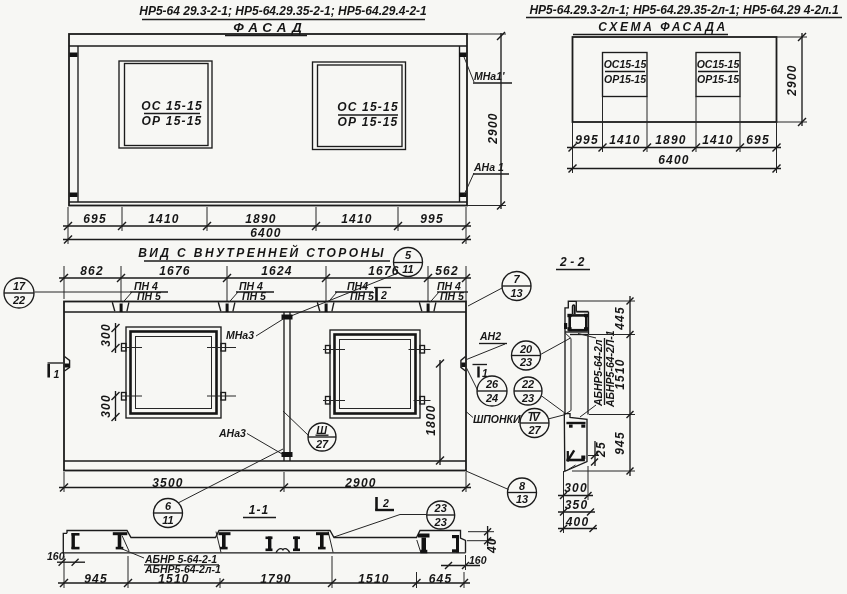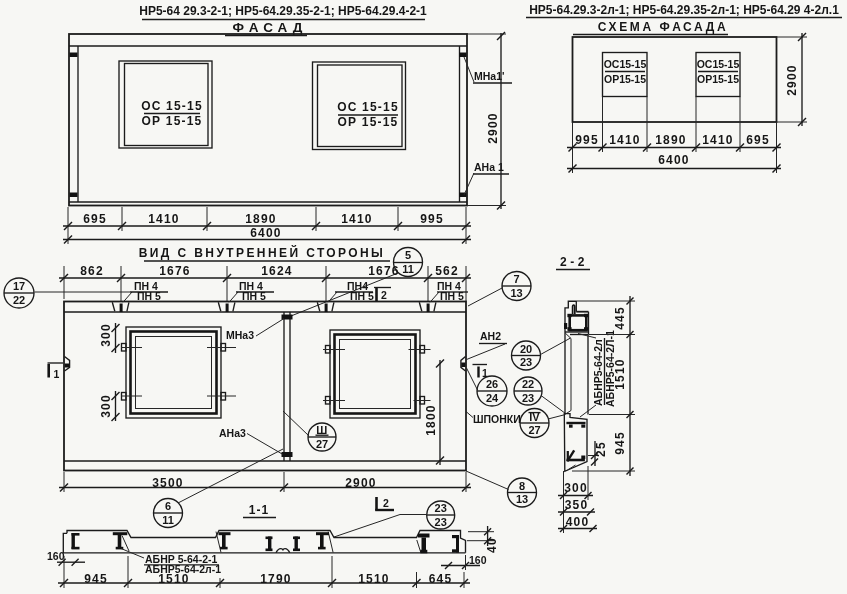--- a/index.html
+++ b/index.html
@@ -1,16 +1,16 @@
 <!DOCTYPE html>
 <html><head>
 <meta charset="utf-8">
 <style>
 html,body{margin:0;padding:0;background:#f7f7f4;}
-#page{width:847px;height:594px;position:relative;overflow:hidden;background:#f7f7f4;}
+#page{width:847px;height:594px;position:relative;overflow:hidden;background:#f7f7f4;font-style:italic;}
 svg{display:block}
 text{font-family:"Liberation Sans",sans-serif;fill:#161616;}
 .ln{stroke:#1b1b1b;stroke-width:1.35;fill:none;}
 .ln2{stroke:#1c1c1c;stroke-width:1.8;fill:none;}
 .thk{stroke:#151515;stroke-width:2.6;fill:none;}
 .thin{stroke:#262626;stroke-width:1;fill:none;}
 .blk{fill:#121212;stroke:none;}
 .d{font-size:12px;font-weight:bold;letter-spacing:1.2px;text-anchor:middle;}
 .t{font-size:12px;font-weight:bold;}
 .s{font-size:10.5px;font-weight:bold;}

